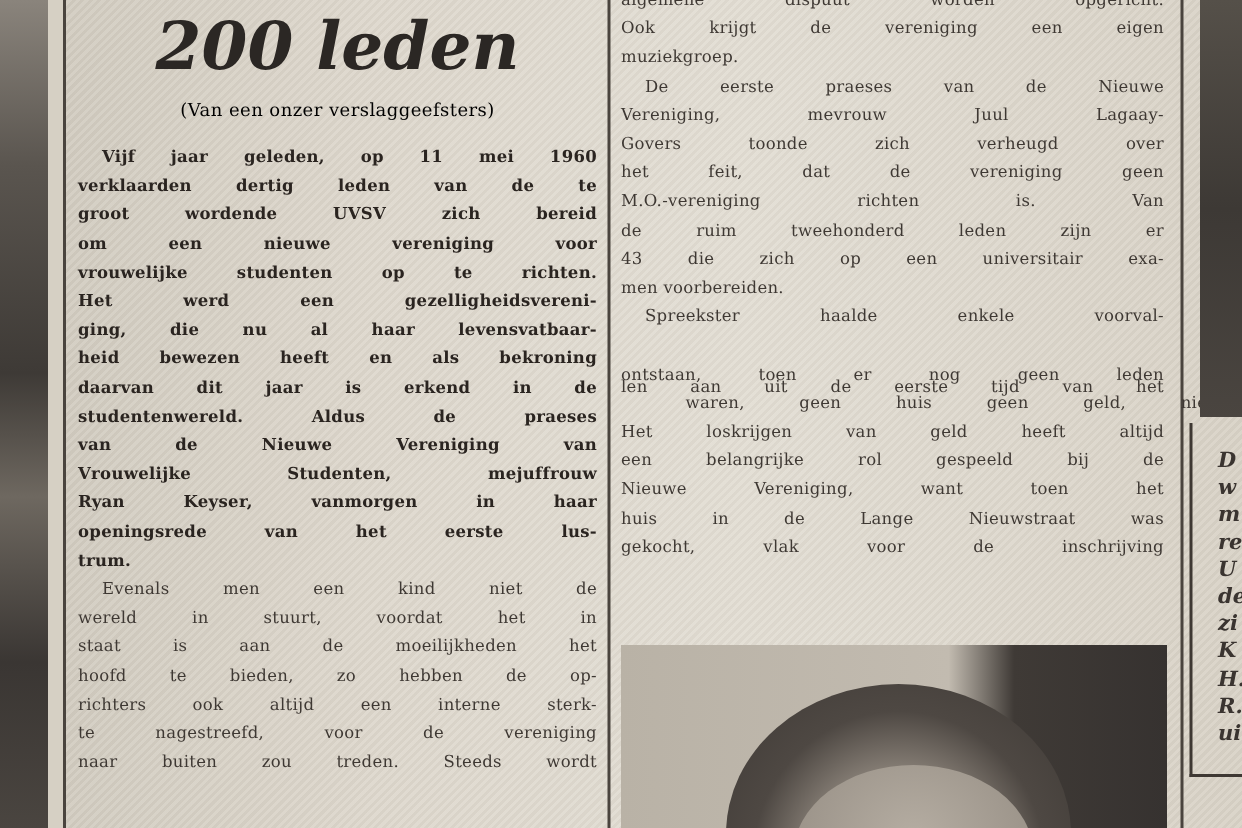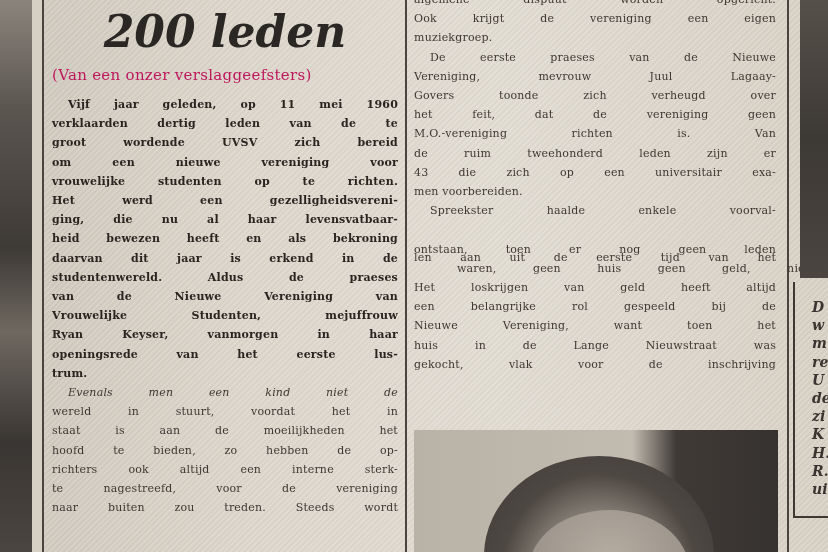--- a/index.html
+++ b/index.html
@@ -29,21 +29,21 @@
     }
     .col-left { left: 52px; top: 0; width: 346px; }
     .col-right { left: 414px; top: 0; width: 364px; }
     .headline {
       font-family: "DejaVu Serif", serif; font-style: italic; font-weight: bold;
       font-size: 44px; color: #2b2724; text-align: center;
       position: absolute; left: 0; width: 346px; top: 6px; letter-spacing: 0px;
     }
     .byline {
       position: absolute; left: 0; width: 346px; top: 66px;
-      font-size: 15px; color: #be185d;
+      font-size: 12px; text-align: center; color: #000000;
       letter-spacing: 0.3px;
     }
     .line {
       position: absolute; left: 0; white-space: nowrap;
       font-size: 11px; line-height: 19px; letter-spacing: 0.2px;
       text-align: justify; text-align-last: justify; display: block;
     }
     .bold { font-weight: bold; font-family: "DejaVu Serif", serif; color: #2a2420; }
     .light { color: #3e3833; }
     .indent { padding-left: 16px; box-sizing: border-box; }
@@ -104,21 +104,21 @@
       <div class="line bold" style="top: 191px; width: 346px;">Het werd een gezelligheidsvereni-</div>
       <div class="line bold" style="top: 210.2px; width: 346px;">ging, die nu al haar levensvatbaar-</div>
       <div class="line bold" style="top: 229.4px; width: 346px;">heid bewezen heeft en als bekroning</div>
       <div class="line bold" style="top: 248.6px; width: 346px;">daarvan dit jaar is erkend in de</div>
       <div class="line bold" style="top: 267.8px; width: 346px;">studentenwereld. Aldus de praeses</div>
       <div class="line bold" style="top: 287px; width: 346px;">van de Nieuwe Vereniging van</div>
       <div class="line bold" style="top: 306.2px; width: 346px;">Vrouwelijke Studenten, mejuffrouw</div>
       <div class="line bold" style="top: 325.4px; width: 346px;">Ryan Keyser, vanmorgen in haar</div>
       <div class="line bold" style="top: 344.6px; width: 346px;">openingsrede van het eerste lus-</div>
       <div class="line bold last" style="top: 363.8px; width: 346px;">trum.</div>
-      <div class="line light indent" style="top: 383px; width: 346px; font-style: italic;">Evenals men een kind niet de</div>
+      <div class="line light indent" style="top: 383px; width: 346px;">Evenals men een kind niet de</div>
       <div class="line light" style="top: 402.2px; width: 346px;">wereld in stuurt, voordat het in</div>
       <div class="line light" style="top: 421.4px; width: 346px;">staat is aan de moeilijkheden het</div>
       <div class="line light" style="top: 440.6px; width: 346px;">hoofd te bieden, zo hebben de op-</div>
       <div class="line light" style="top: 459.8px; width: 346px;">richters ook altijd een interne sterk-</div>
       <div class="line light" style="top: 479px; width: 346px;">te nagestreefd, voor de vereniging</div>
       <div class="line light" style="top: 498.2px; width: 346px;">naar buiten zou treden. Steeds wordt</div>
     </div>
 </div>
 
 <div class="col col-right">

